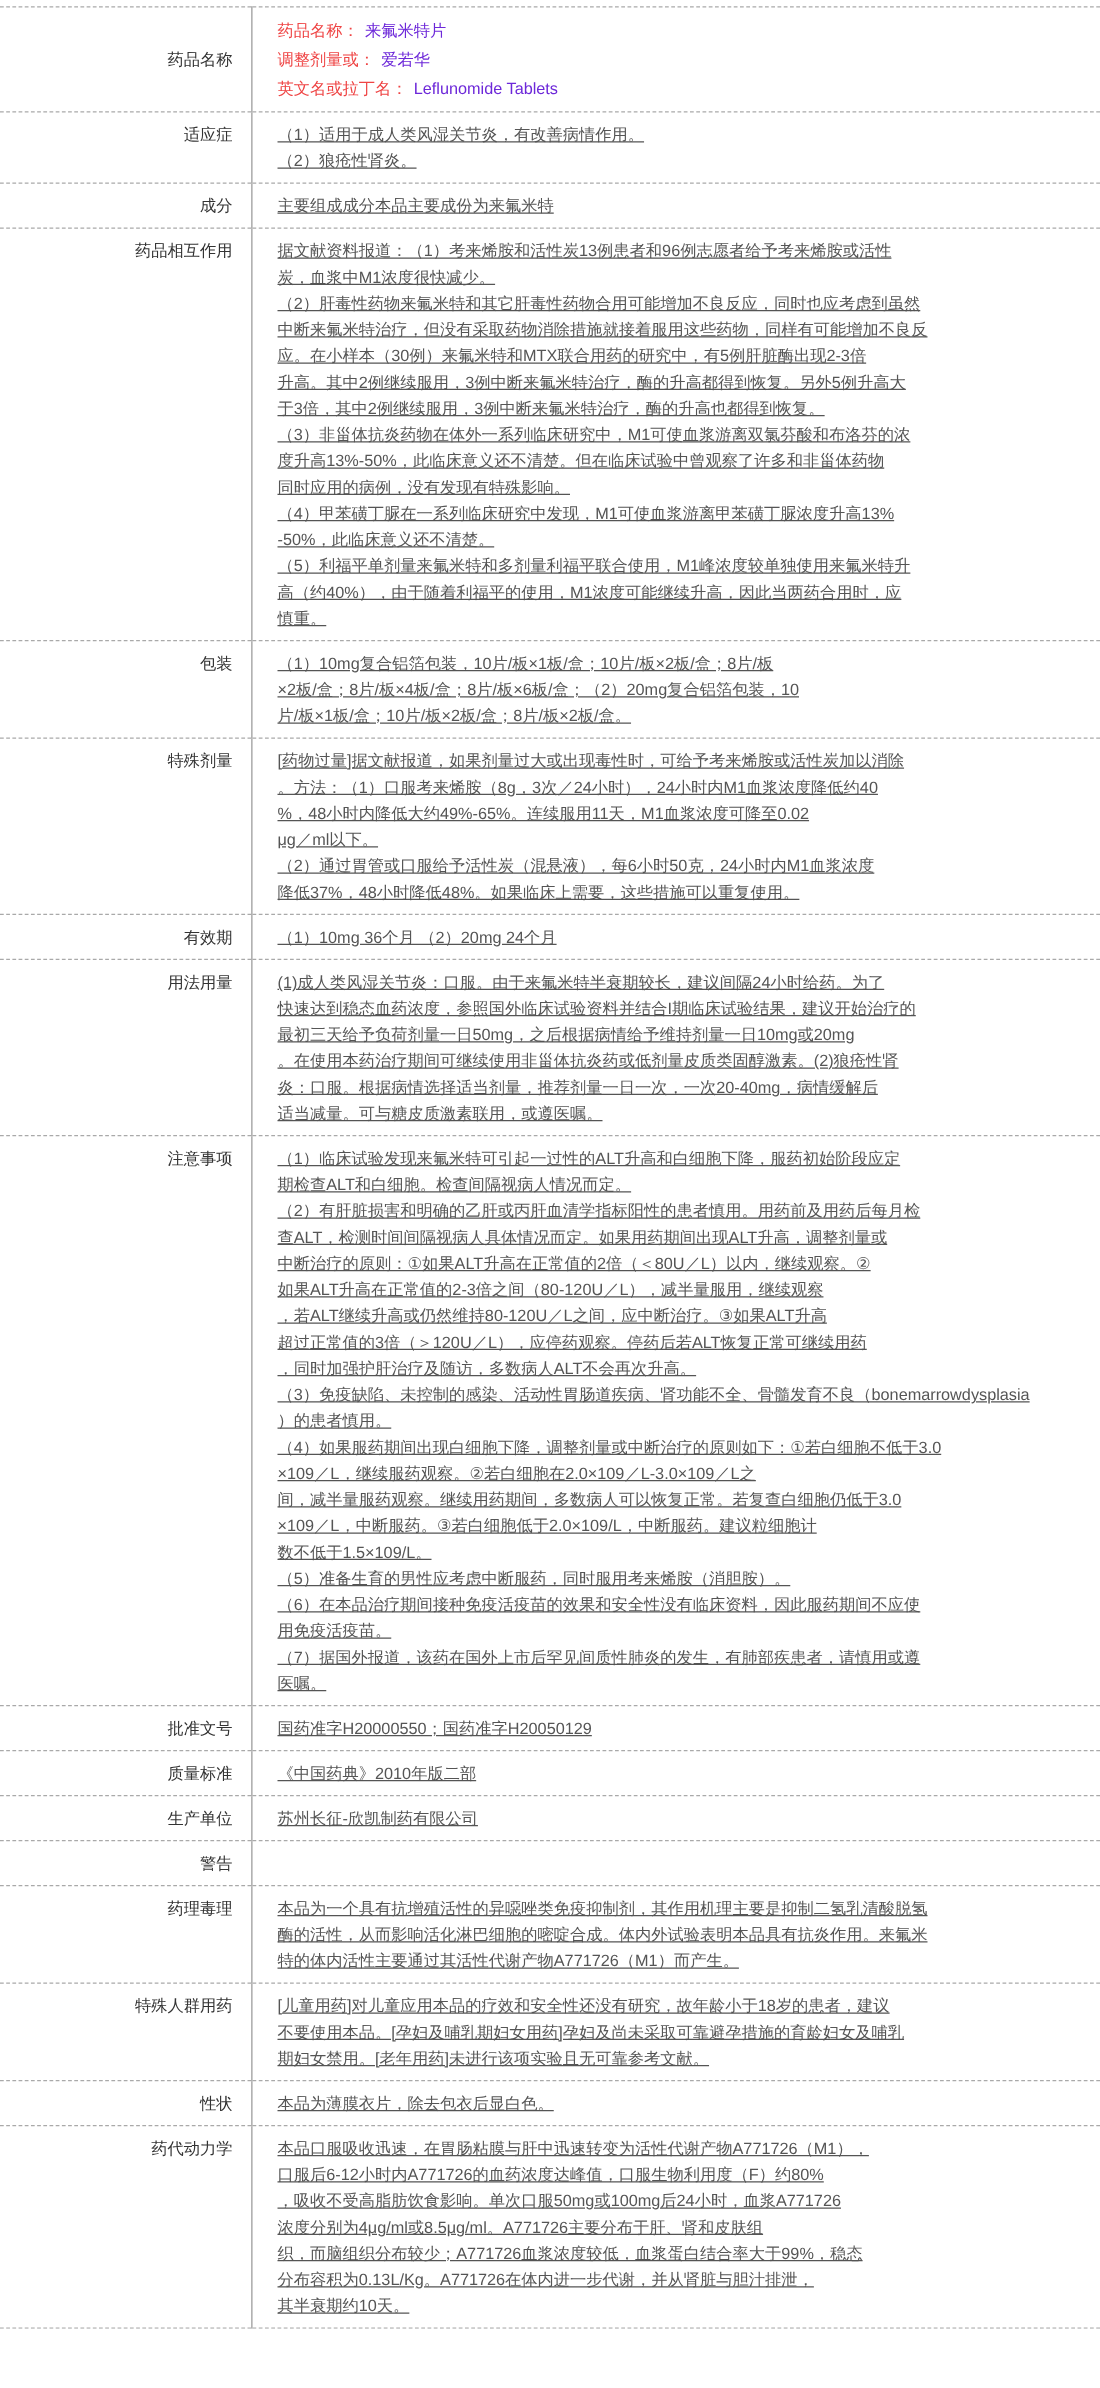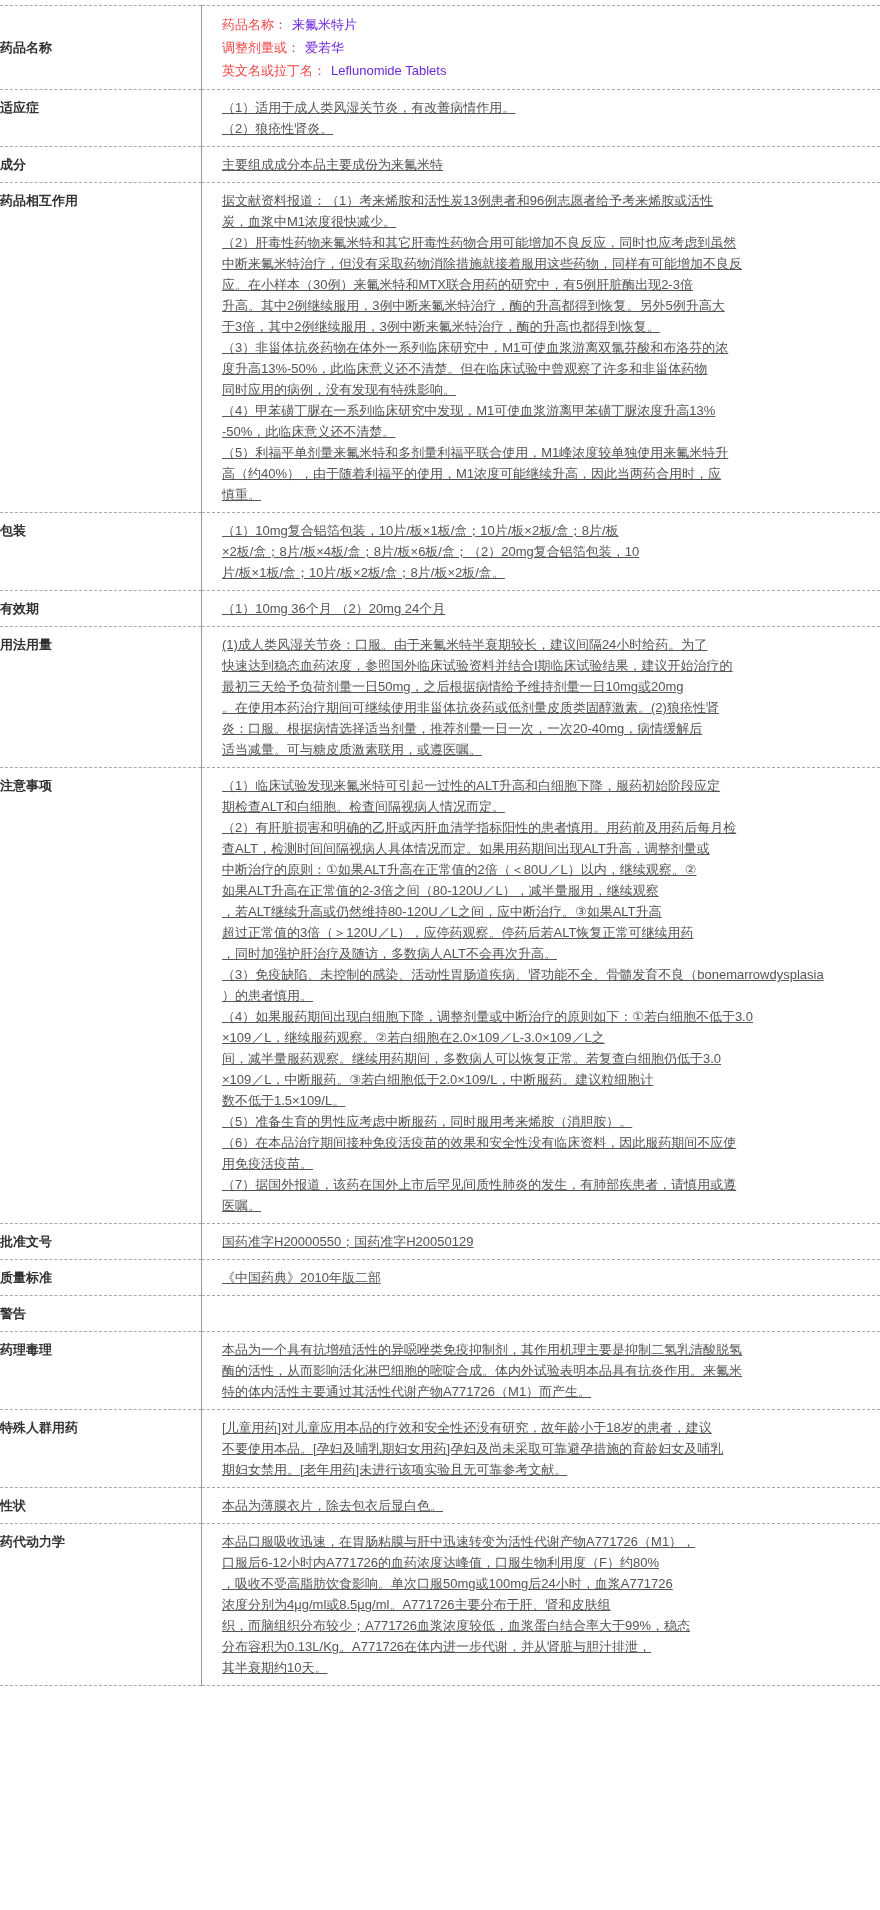--- a/index.html
+++ b/index.html
@@ -19,25 +19,25 @@
   }
   table.drug-table tr {
     border-top: 1px dashed #a9a9a9;
   }
   table.drug-table tr:last-child {
     border-bottom: 1px dashed #a9a9a9;
   }
   td.label-cell {
     width: 186px;
     border-right: 1px solid #999999;
-    text-align: left;
+    text-align: right;
     vertical-align: top;
     padding: 7px 15px 7px 0;
     font-size: 13px;
-    font-weight: bold;
+    font-weight: normal;
     color: #333333;
     line-height: 21px;
   }
   tr.fields-row td.label-cell {
     vertical-align: middle;
   }
   td.content-cell {
     vertical-align: top;
     padding: 7px 20px 7px 20px;
     font-size: 13px;
@@ -106,20 +106,31 @@
 高（约40%），由于随着利福平的使用，M1浓度可能继续升高，因此当两药合用时，应
 慎重。</div>
         </td>
       </tr>
       <tr>
         <td class="label-cell">包装</td>
         <td class="content-cell">
           <div class="content-text">（1）10mg复合铝箔包装，10片/板×1板/盒；10片/板×2板/盒；8片/板
 ×2板/盒；8片/板×4板/盒；8片/板×6板/盒；（2）20mg复合铝箔包装，10
 片/板×1板/盒；10片/板×2板/盒；8片/板×2板/盒。</div>
+        </td>
+      </tr>
+      <tr>
+        <td class="label-cell">特殊剂量</td>
+        <td class="content-cell">
+          <div class="content-text">[药物过量]据文献报道，如果剂量过大或出现毒性时，可给予考来烯胺或活性炭加以消除
+。方法：（1）口服考来烯胺（8g，3次／24小时），24小时内M1血浆浓度降低约40
+%，48小时内降低大约49%-65%。连续服用11天，M1血浆浓度可降至0.02
+μg／ml以下。
+（2）通过胃管或口服给予活性炭（混悬液），每6小时50克，24小时内M1血浆浓度
+降低37%，48小时降低48%。如果临床上需要，这些措施可以重复使用。</div>
         </td>
       </tr>
       <tr>
         <td class="label-cell">有效期</td>
         <td class="content-cell">
           <div class="content-text">（1）10mg 36个月 （2）20mg 24个月</div>
         </td>
       </tr>
       <tr>
         <td class="label-cell">用法用量</td>
@@ -164,20 +175,26 @@
           <div class="content-text">国药准字H20000550；国药准字H20050129</div>
         </td>
       </tr>
       <tr>
         <td class="label-cell">质量标准</td>
         <td class="content-cell">
           <div class="content-text">《中国药典》2010年版二部</div>
         </td>
       </tr>
       <tr>
+        <td class="label-cell">生产单位</td>
+        <td class="content-cell">
+          <div class="content-text">苏州长征-欣凯制药有限公司</div>
+        </td>
+      </tr>
+      <tr>
         <td class="label-cell">警告</td>
         <td class="content-cell">
           <div class="content-text"></div>
         </td>
       </tr>
       <tr>
         <td class="label-cell">药理毒理</td>
         <td class="content-cell">
           <div class="content-text">本品为一个具有抗增殖活性的异噁唑类免疫抑制剂，其作用机理主要是抑制二氢乳清酸脱氢
 酶的活性，从而影响活化淋巴细胞的嘧啶合成。体内外试验表明本品具有抗炎作用。来氟米

